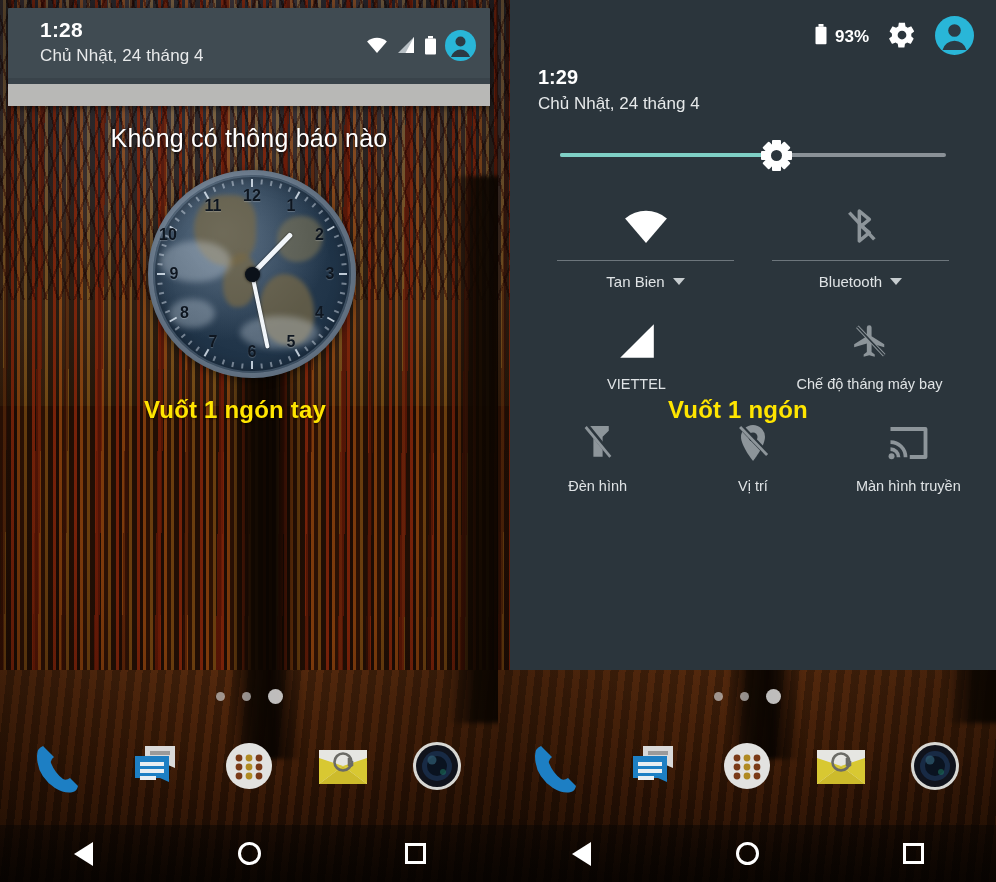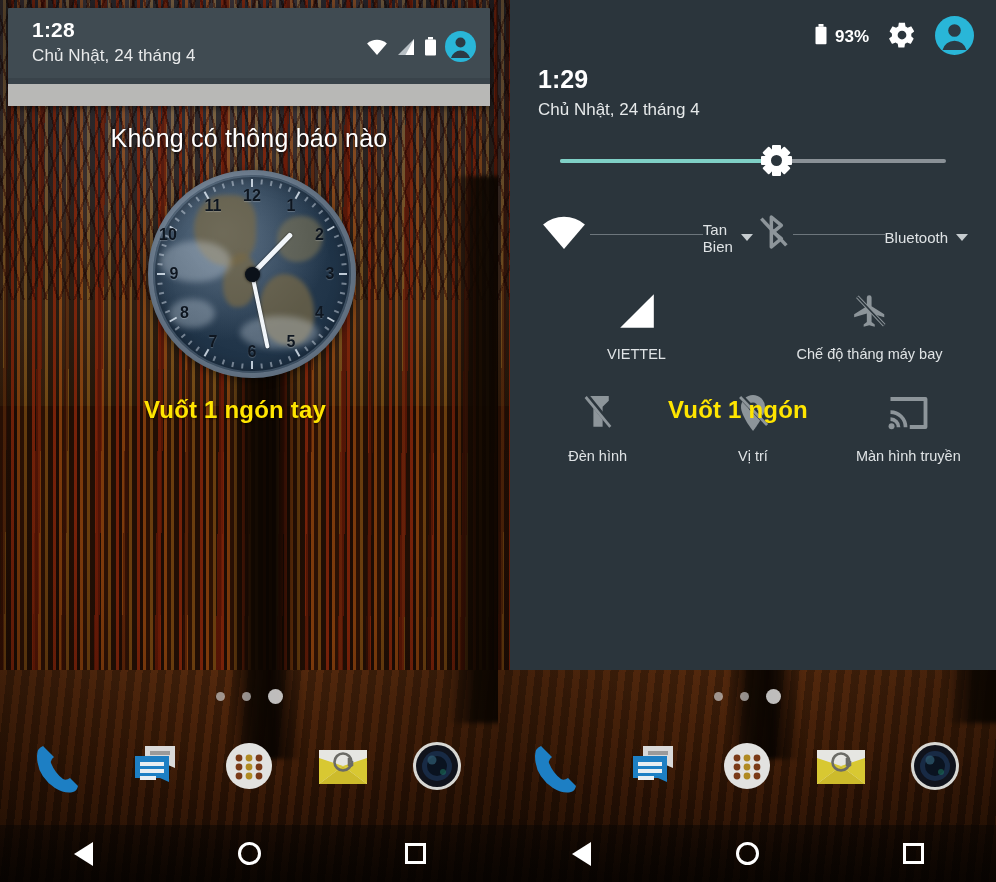--- a/index.html
+++ b/index.html
@@ -69,21 +69,21 @@
   .wall .vig { position:absolute; inset:0;
     background:radial-gradient(ellipse 95% 80% at 50% 42%, rgba(0,0,0,0) 42%, rgba(0,0,0,.55) 100%); }
   .wall .dim { position:absolute; inset:0; background:rgba(10,5,2,.18); }
 
   
   .shade {
     position:absolute; left:8px; right:8px; top:8px;
     background:#404b52; border-radius:1px;
     box-shadow:0 2px 6px rgba(0,0,0,.5);
   }
-  .shade-top { padding:10px 14px 12px 24px; display:flex; align-items:flex-end; }
+  .shade-top { padding:10px 14px 12px 32px; display:flex; align-items:center; }
   .shade-clock { flex:1; }
   .sh-time { color:#fff; font-size:21px; font-weight:bold; line-height:1.1; letter-spacing:.2px; }
   .sh-date { color:#e8eaeb; font-size:17px; margin-top:5px; letter-spacing:.1px; }
   .sh-icons { display:flex; align-items:center; gap:8px; padding-top:10px; }
   .shade-divider { height:6px; background:#39434a; }
   .shade-handle { height:22px; background:#b8b8b6; }
 
   .nonotif {
     position:absolute; top:124px; left:0; right:0; text-align:center;
     color:#fff; font-size:25px; letter-spacing:.2px;
@@ -139,38 +139,38 @@
 
   
   .qs {
     position:absolute; left:12px; right:0; top:0; bottom:212px;
     background:#2b353c;
   }
   .qs-status { display:flex; align-items:center; justify-content:flex-end;
     gap:18px; padding:18px 22px 0 0; height:56px; }
   .qs-batt { display:flex; align-items:center; gap:7px; color:#fff; font-size:17px; font-weight:bold; }
   .qs-clock { padding:10px 0 0 28px; }
-  .qs-time { color:#fff; font-size:25px; font-weight:bold; line-height:1.1; }
+  .qs-time { color:#fff; font-size:20px; font-weight:bold; line-height:1.1; }
   .qs-date { color:#e6e9ea; font-size:17px; margin-top:6px; }
 
   .slider-row { padding:28px 50px 0 50px; }
   .slider { position:relative; height:26px; }
   .track { position:absolute; left:0; right:0; top:11px; height:4px; background:#8a9197; border-radius:2px; }
   .fill { position:absolute; left:0; top:11px; height:4px; background:#7fd0c6; border-radius:2px; }
   .thumb { position:absolute; top:0; width:30px; height:30px; margin:-2px 0 0 -15px; }
   .sun { position:relative; width:30px; height:30px; }
   .sun .ray { position:absolute; left:50%; top:50%; width:9px; height:9px; margin:-4.5px 0 0 -4.5px;
     background:#fff; transform-origin:50% 50%; border-radius:1px; }
   .sun .disc { position:absolute; left:50%; top:50%; width:21px; height:21px; margin:-10.5px 0 0 -10.5px;
     background:#fff; border-radius:50%; }
   .sun .hole { position:absolute; left:50%; top:50%; width:11px; height:11px; margin:-5.5px 0 0 -5.5px;
     background:#2b353c; border-radius:50%; }
 
   .qs-duo { display:flex; padding:30px 28px 0 28px; }
-  .duo-tile { flex:1; display:flex; flex-direction:row; align-items:center; }
+  .duo-tile { flex:1; display:flex; flex-direction:column; align-items:center; }
   .duo-ico { height:56px; display:flex; align-items:center; justify-content:center; }
   .duo-rule { width:82%; height:1px; background:#6d767c; margin-top:6px; }
   .duo-lbl { margin-top:12px; color:#dfe3e5; font-size:15px; display:flex; align-items:center; gap:8px; }
   .caret { width:0; height:0; border-left:6px solid transparent; border-right:6px solid transparent;
     border-top:7px solid #c6cccf; }
 
   .qs-grid { padding:26px 10px 0 10px; }
   .qs-row { display:flex; margin-bottom:26px; }
   .qs-tile { flex:1; display:flex; flex-direction:column; align-items:center; }
   .tile-ico { height:50px; display:flex; align-items:center; justify-content:center; }

